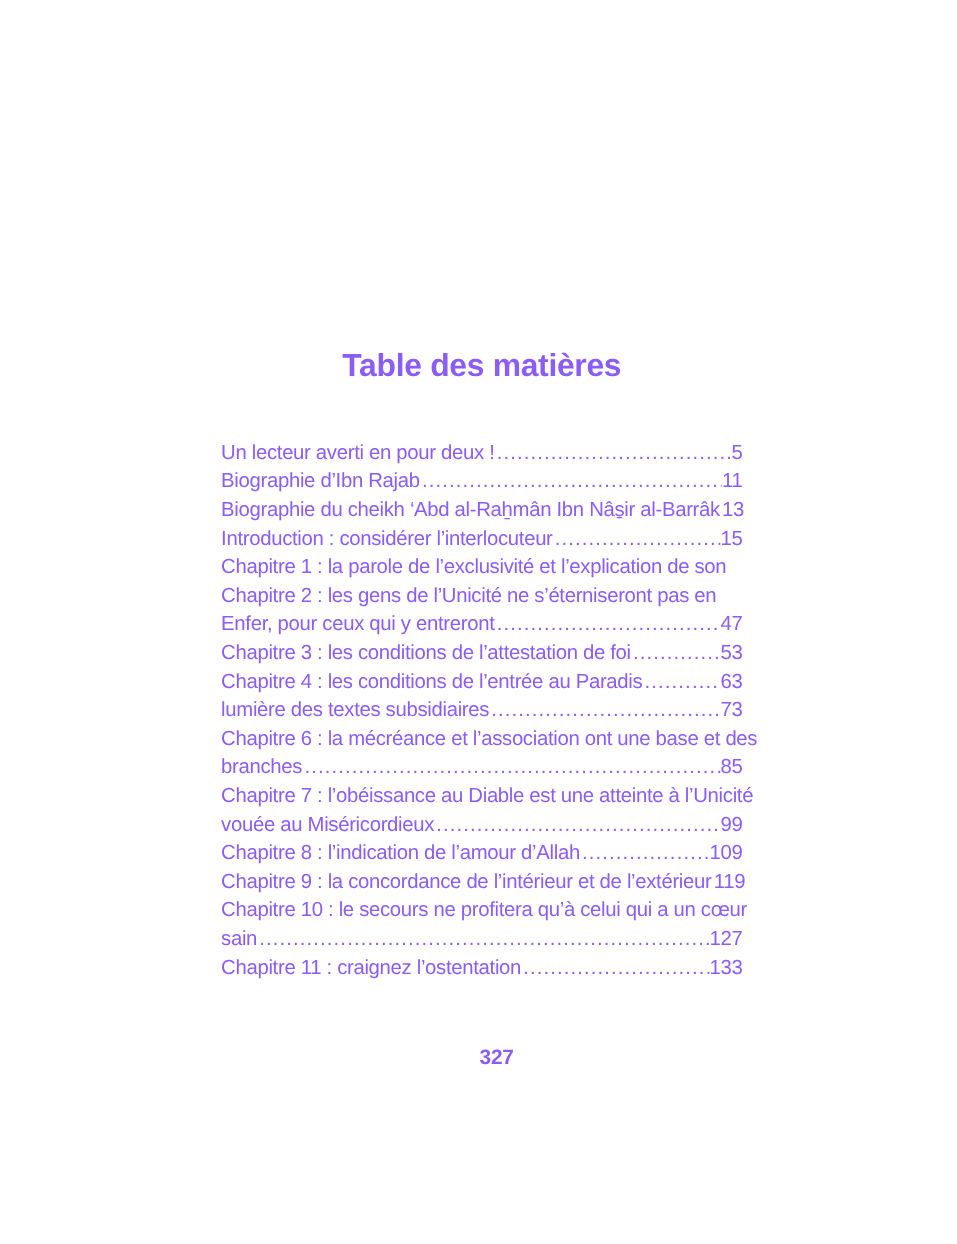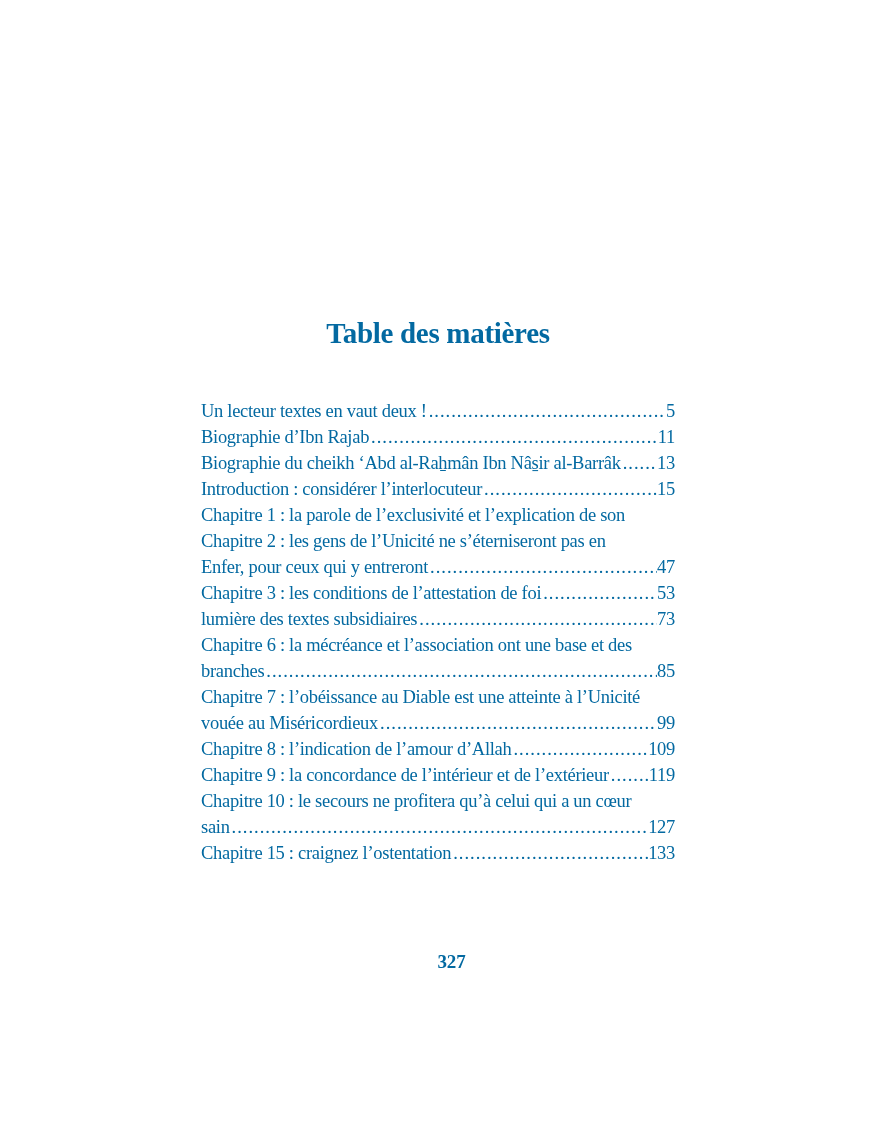--- a/index.html
+++ b/index.html
@@ -6,22 +6,22 @@
     margin: 0;
     padding: 0;
     background: #ffffff;
   }
   .page {
     position: relative;
     width: 782px;
     height: 1131px;
     background: #ffffff;
     overflow: hidden;
-    font-family: Liberation Serif, serif;
-    color: #0369a1;
+    font-family: Liberation Sans, sans-serif;
+    color: #8b5cf6;
   }
   .toc-title {
     position: absolute;
     top: 317px;
     left: 201px;
     width: 474px;
     margin: 0;
     text-align: center;
     font-size: 29px;
     font-weight: bold;
@@ -76,21 +76,21 @@
   }
 </style>
 </head>
 <body>
 
 <div class="page">
   <h1 class="toc-title">Table des matières</h1>
   <div class="toc" id="toc-list">
       <div class="entry">
         <div class="row">
-          <span class="txt">Un lecteur textes en vaut deux !</span>
+          <span class="txt">Un lecteur averti en pour deux !</span>
           <span class="dots"></span>
           <span class="pg">5</span>
         </div>
       </div>
       <div class="entry">
         <div class="row">
           <span class="txt">Biographie d’Ibn Rajab</span>
           <span class="dots"></span>
           <span class="pg">11</span>
         </div>
@@ -118,20 +118,27 @@
           <span class="txt">Enfer, pour ceux qui y entreront</span>
           <span class="dots"></span>
           <span class="pg">47</span>
         </div>
       </div>
       <div class="entry">
         <div class="row">
           <span class="txt">Chapitre 3 : les conditions de l’attestation de foi</span>
           <span class="dots"></span>
           <span class="pg">53</span>
+        </div>
+      </div>
+      <div class="entry">
+        <div class="row">
+          <span class="txt">Chapitre 4 : les conditions de l’entrée au Paradis</span>
+          <span class="dots"></span>
+          <span class="pg">63</span>
         </div>
       </div>
       <div class="entry">
         <div class="row">
           <span class="txt">lumière des textes subsidiaires</span>
           <span class="dots"></span>
           <span class="pg">73</span>
         </div>
       </div>
       <div class="entry">
@@ -167,20 +174,20 @@
       <div class="entry">
         <div class="line1">Chapitre 10 : le secours ne profitera qu’à celui qui a un cœur</div>
         <div class="row">
           <span class="txt">sain</span>
           <span class="dots"></span>
           <span class="pg">127</span>
         </div>
       </div>
       <div class="entry">
         <div class="row">
-          <span class="txt">Chapitre 15 : craignez l’ostentation</span>
+          <span class="txt">Chapitre 11 : craignez l’ostentation</span>
           <span class="dots"></span>
           <span class="pg">133</span>
         </div>
       </div>
     </div>
   <div class="folio">327</div>
 </div>
 
 </body></html>

